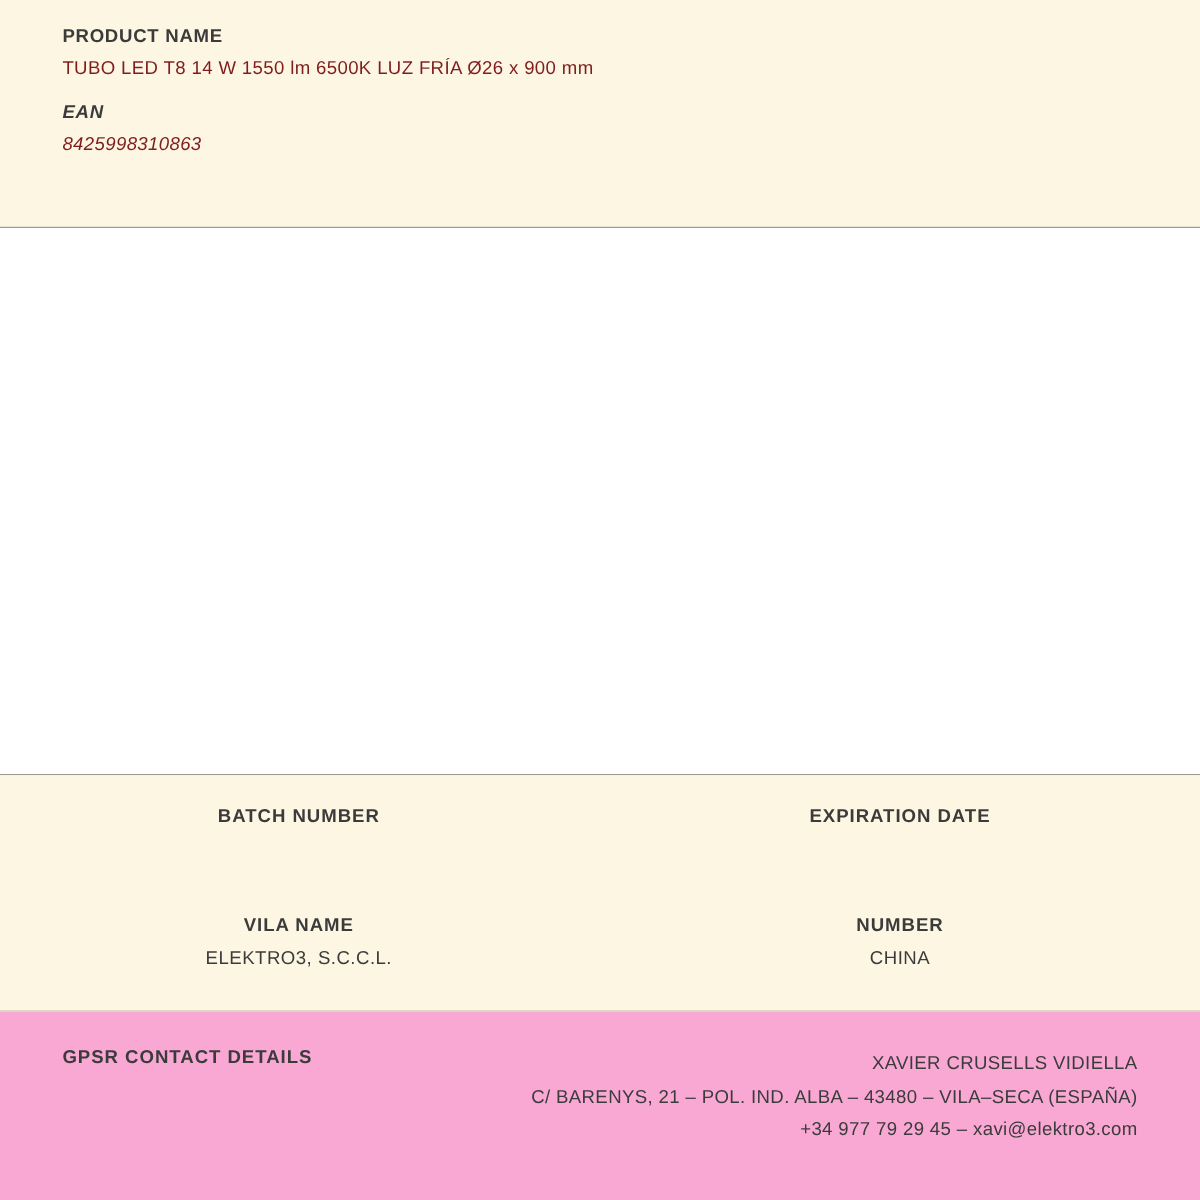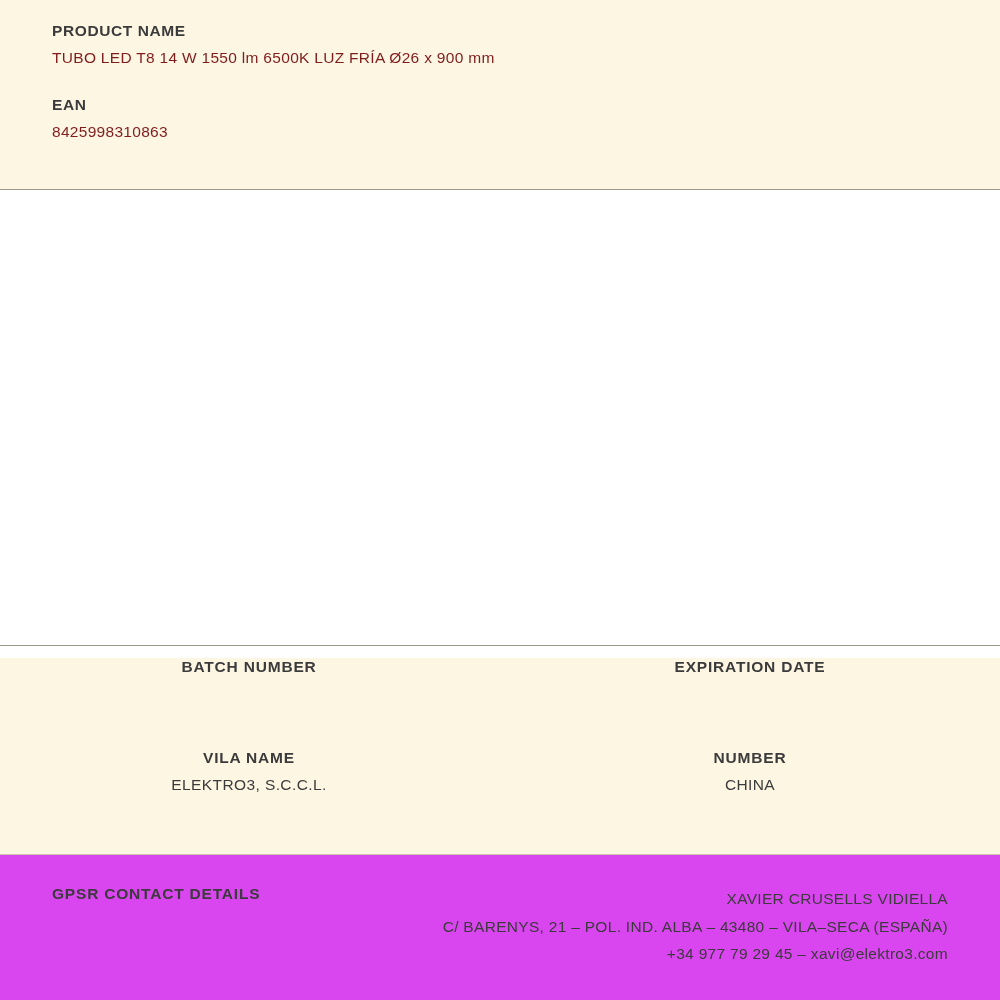--- a/index.html
+++ b/index.html
@@ -37,21 +37,22 @@
     margin: 0 0 9px 0;
   }
   .field-value {
     font-size: 15.5px;
     font-weight: normal;
     letter-spacing: 0.3px;
     color: #7f1d1d;
     margin: 0;
   }
   .field-block + .field-block {
-    margin-top: 29px;
+    margin-top: 18px;
+    font-style: italic;
   }
 
   
   .middle-blank {
     background: #ffffff;
     height: 455px;
     border-bottom: 1px solid #9a9a8e;
   }
 
   
@@ -65,21 +66,21 @@
   .info-grid {
     display: flex;
     width: 100%;
   }
   .info-col {
     width: 50%;
     text-align: center;
     box-sizing: border-box;
   }
   .info-row-1 {
-    margin-top: 12px;
+    padding-top: 26px;
   }
   .info-row-2 {
     padding-top: 64px;
   }
   .info-label {
     font-size: 15.5px;
     font-weight: bold;
     letter-spacing: 0.8px;
     color: #3b3b3b;
     margin: 0;
@@ -88,21 +89,21 @@
     font-size: 15.5px;
     font-weight: normal;
     letter-spacing: 0.4px;
     color: #3b3b3b;
     margin: 9px 0 0 0;
   }
   .col-left-shift { transform: translateX(-1px); }
 
   
   .footer {
-    background: #d946ef;
+    background: #f9a8d4;
     height: 157px;
     box-sizing: border-box;
     padding: 30px 52px 0 52px;
     display: flex;
     justify-content: space-between;
     align-items: flex-start;
   }
   .footer-title {
     font-size: 15.5px;
     font-weight: bold;

